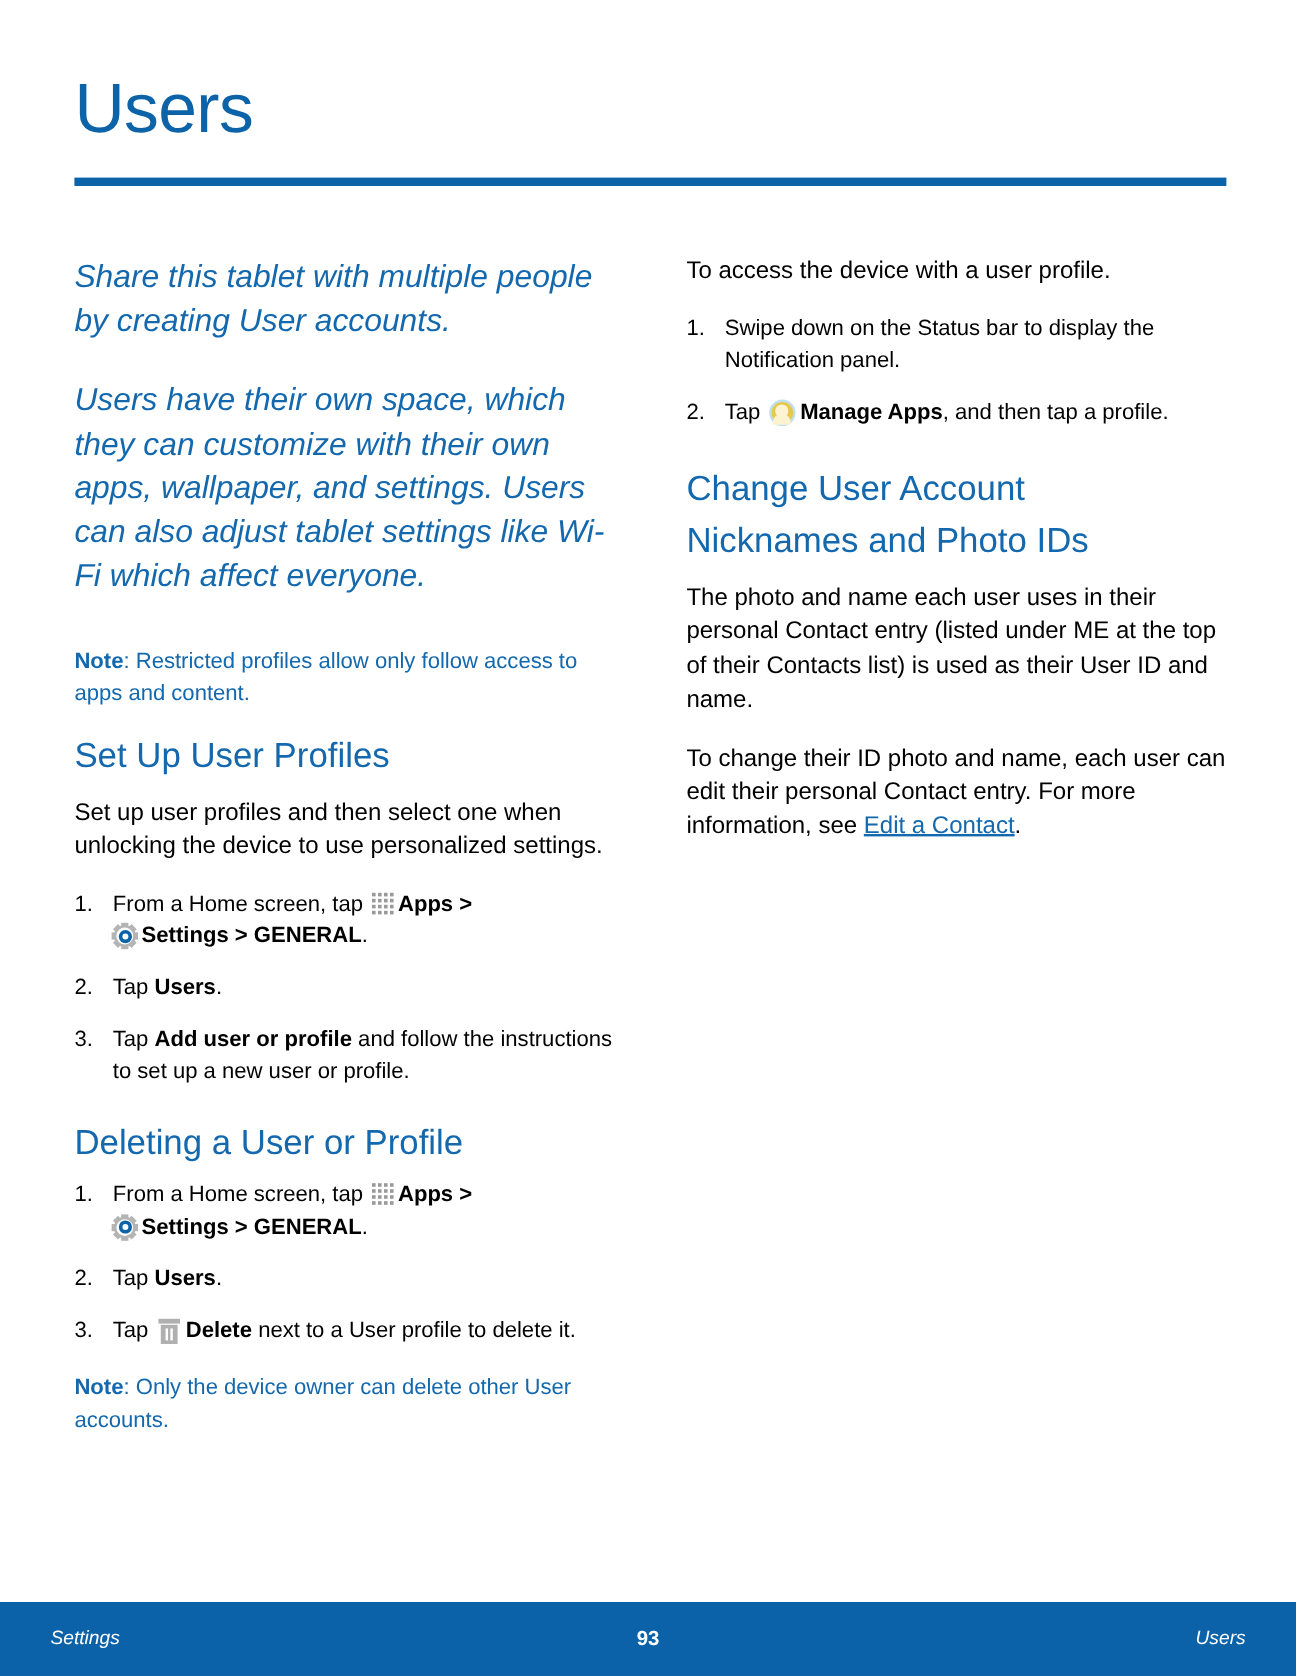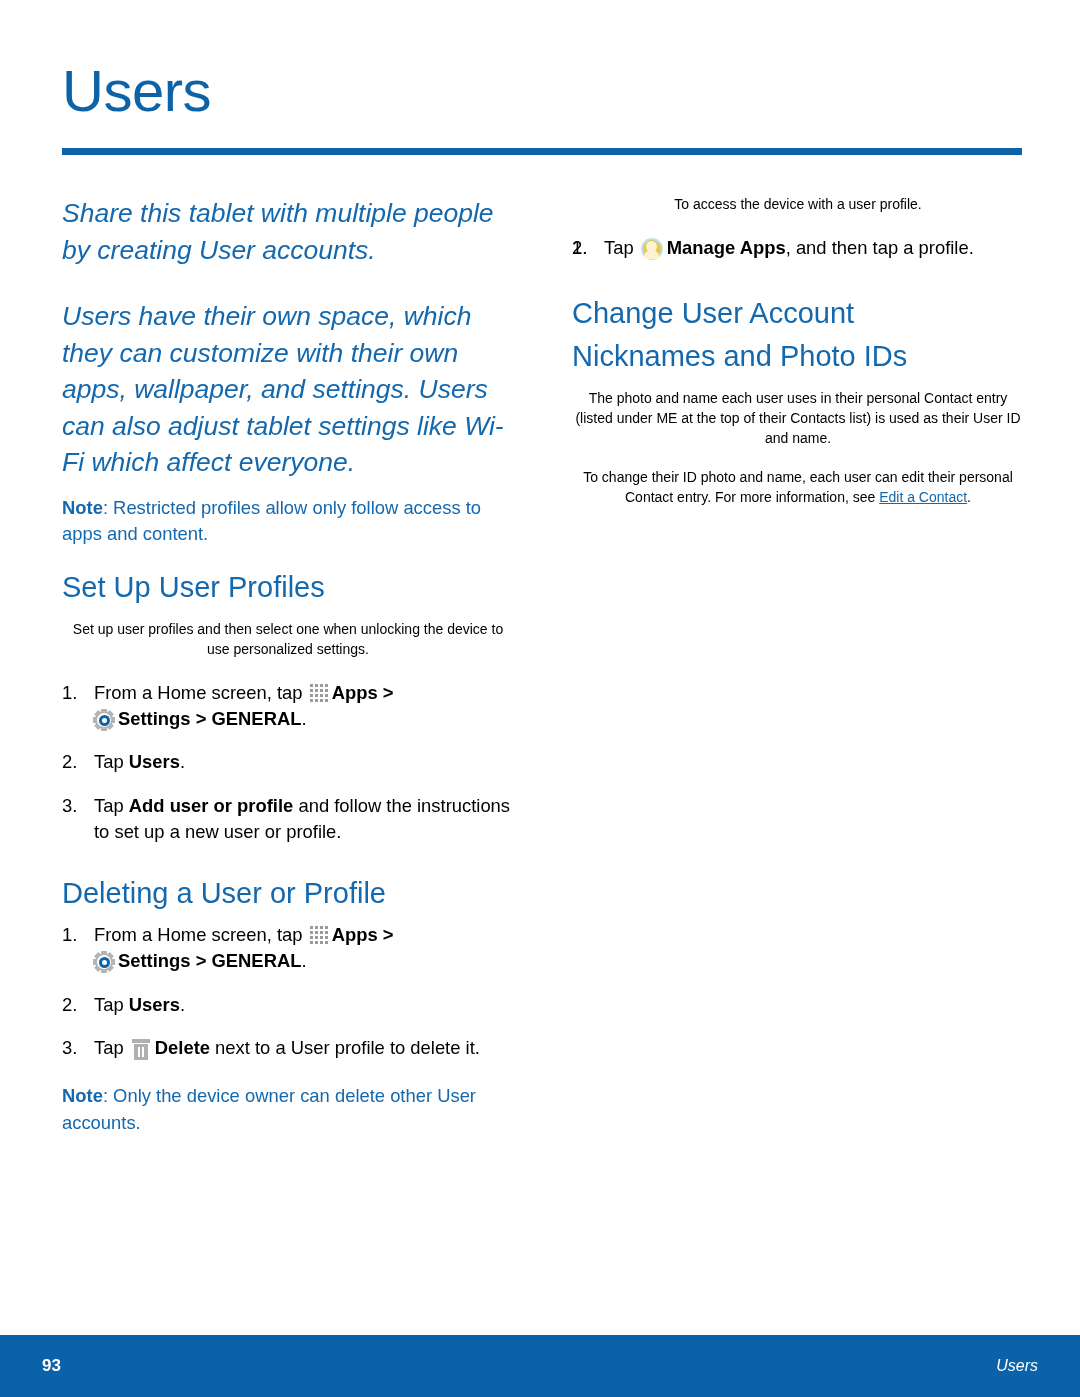--- a/index.html
+++ b/index.html
@@ -41,55 +41,54 @@
     margin-left: 0;
     width: 960px;
     height: 7px;
     background: #0c63a8;
   }
 
   
   .content {
     flex: 1 1 auto;
     display: flex;
-    padding: 40px 60px 0 62px;
+    padding: 57px 60px 0 62px;
     gap: 58px;
     border-radius: 15px;
   }
   .col {
     width: 452px;
     flex: 0 0 452px;
   }
 
   
   .lede {
     font-size: 26.5px;
     line-height: 1.38;
     font-style: italic;
     color: #1368ae;
     margin: 0 0 30px 0;
     font-weight: 400;
   }
-  .lede.second { margin-bottom: 14px; }
+  .lede.second { margin-bottom: 40px; }
 
   h2.sect {
     font-size: 29px;
     line-height: 1.27;
     font-weight: 400;
     color: #1368ae;
     margin: 0 0 14px 0;
   }
   h2.sect.tight { margin-bottom: 10px; }
 
   p.body {
-    font-size: 14px;
+    font-size: 20px;
     line-height: 1.42;
     margin: 0 0 20px 0;
     color: #000;
-    text-align: center;
   }
   p.body:last-child { margin-bottom: 0; }
 
   p.note {
     font-size: 18.4px;
     line-height: 1.42;
     color: #1368ae;
     margin: 0 0 22px 0;
   }
   p.note b { font-weight: bold; }
@@ -387,20 +386,21 @@
 
     </div>
 
     <div class="col">
 
       <p class="body">To access the device with a user profile.</p>
 
       <ol class="steps">
         <li>
           <span class="num">1.</span>
+          <span>Swipe down on the Status bar to display the Notification panel.</span>
         </li>
         <li>
           <span class="num">2.</span>
           <span>Tap</span>
           <span class="ic ic-user">
             <span class="disc"></span><span class="head"></span><span class="body"></span>
           </span><b>Manage Apps</b><span>, and then tap a profile.</span>
         </li>
       </ol>
 
@@ -408,17 +408,18 @@
       <h2 class="sect" style="margin-bottom:14px">Nicknames and Photo IDs</h2>
 
       <p class="body">The photo and name each user uses in their personal Contact entry (listed under ME at the top of their Contacts list) is used as their User ID and name.</p>
       <p class="body"><span>To change their ID photo and name, each user can edit their personal Contact entry. For more information, see </span><a class="link" href="#">Edit a Contact</a><span>.</span></p>
 
     </div>
 
   </div>
 
   <div class="footer">
+    <span class="f-left">Settings</span>
     <span class="f-center">93</span>
     <span class="f-right">Users</span>
   </div>
 
 </div>
 
 </body></html>

